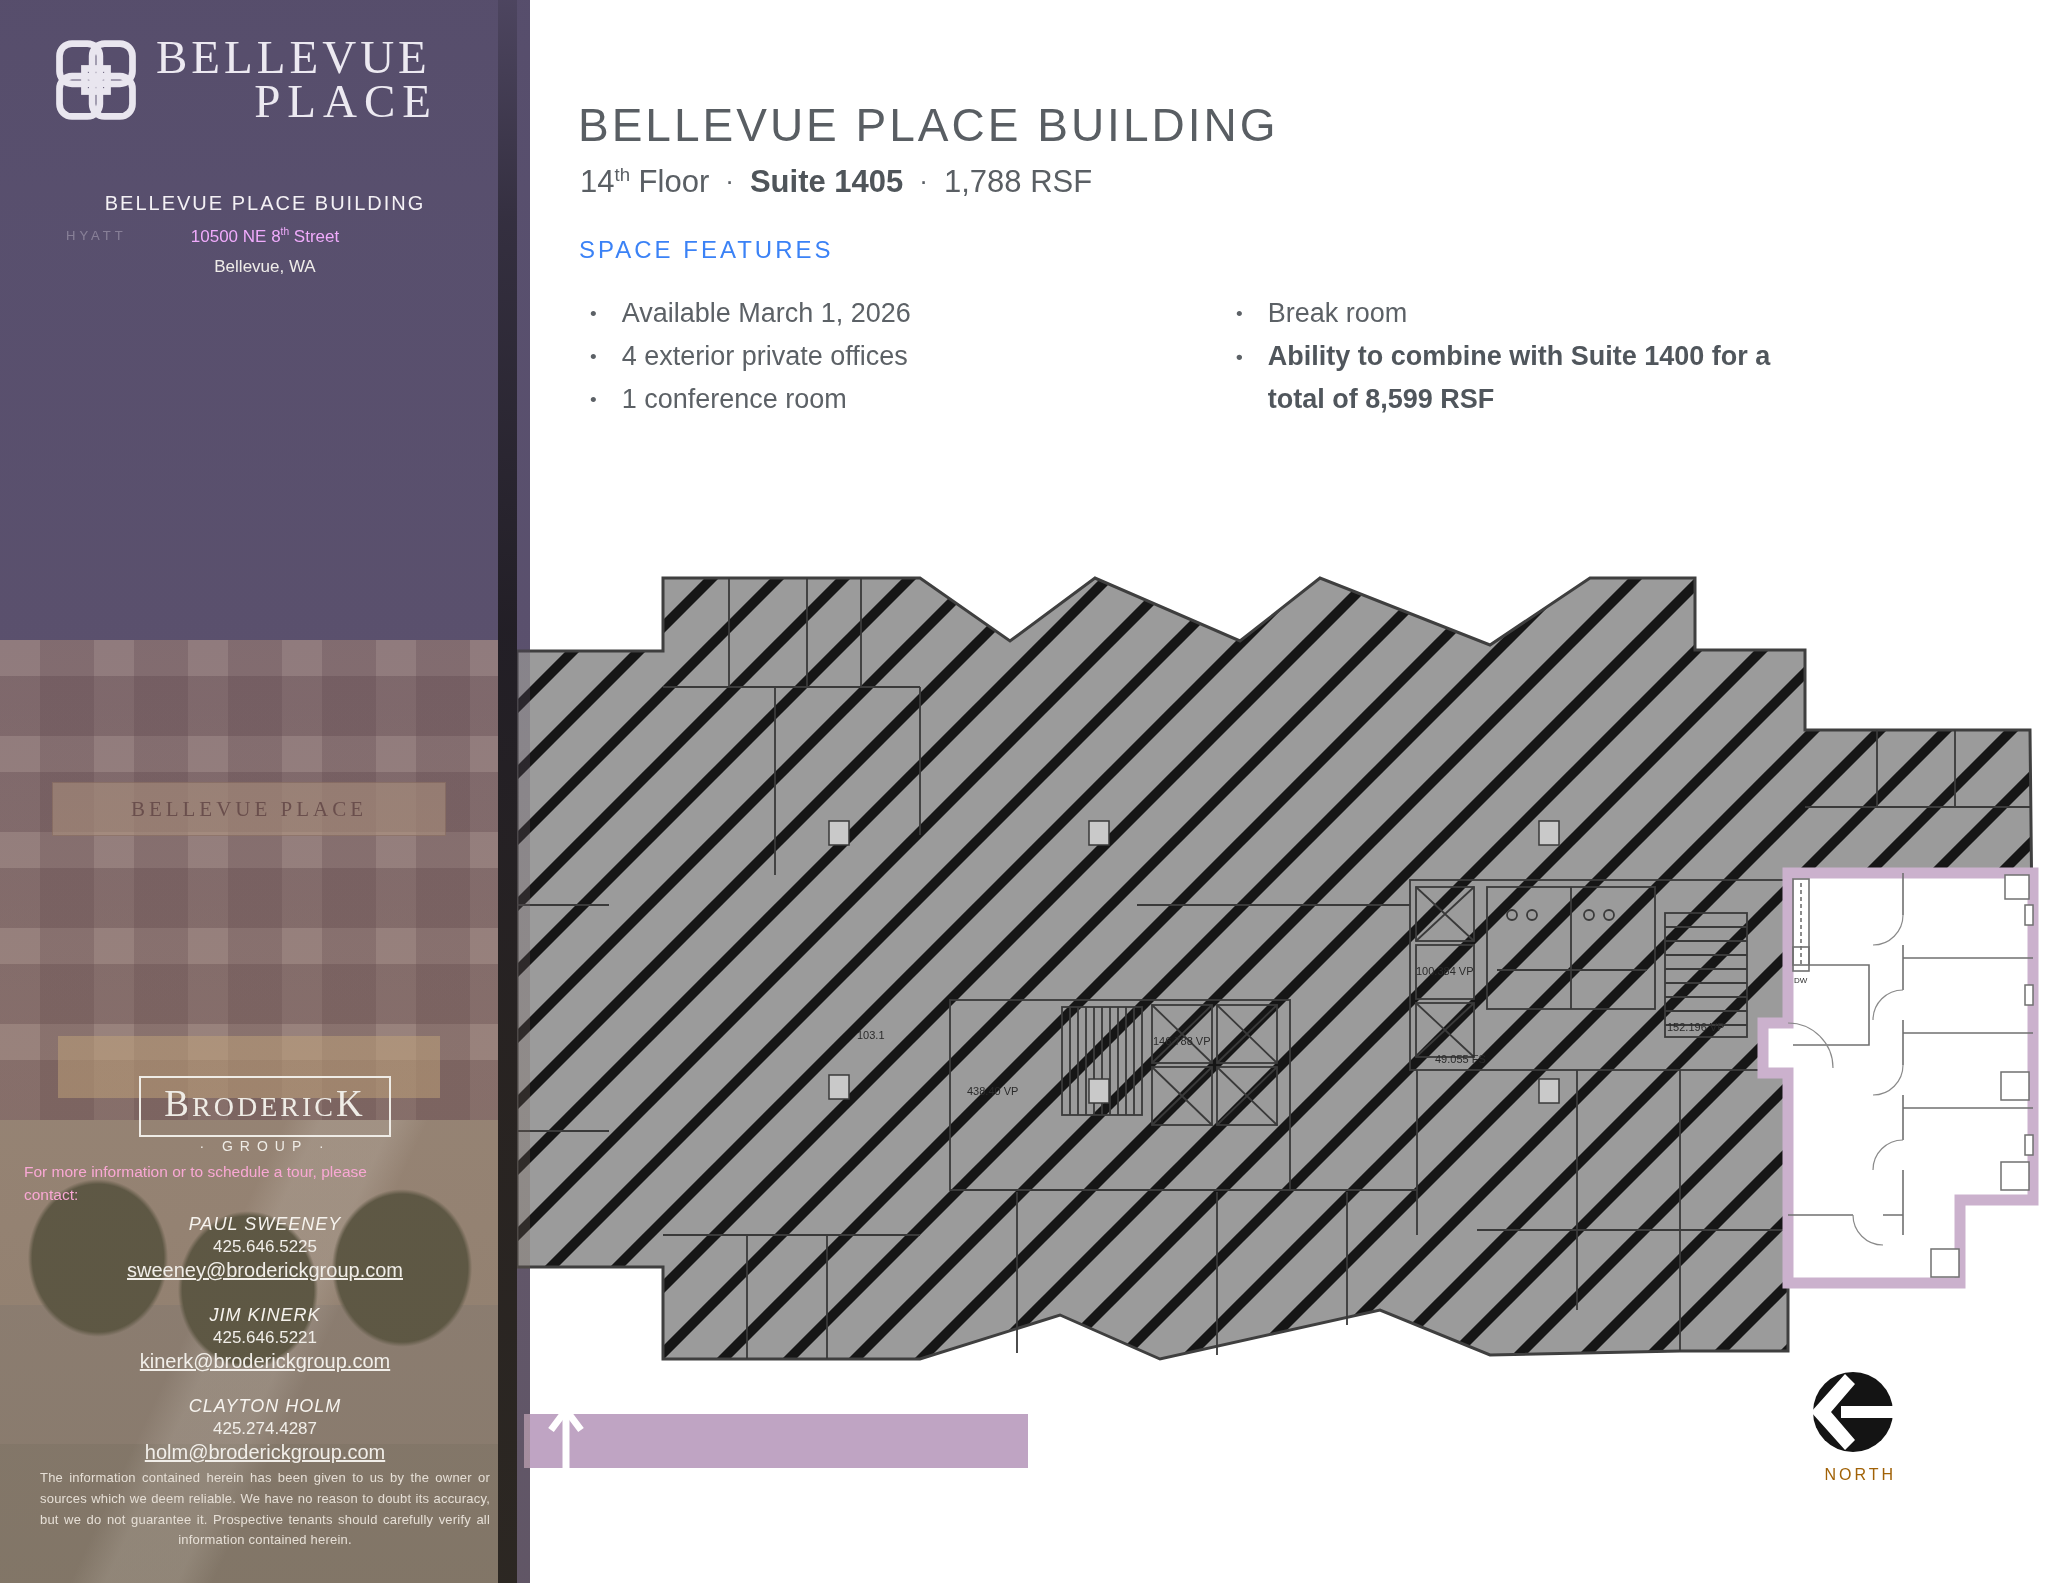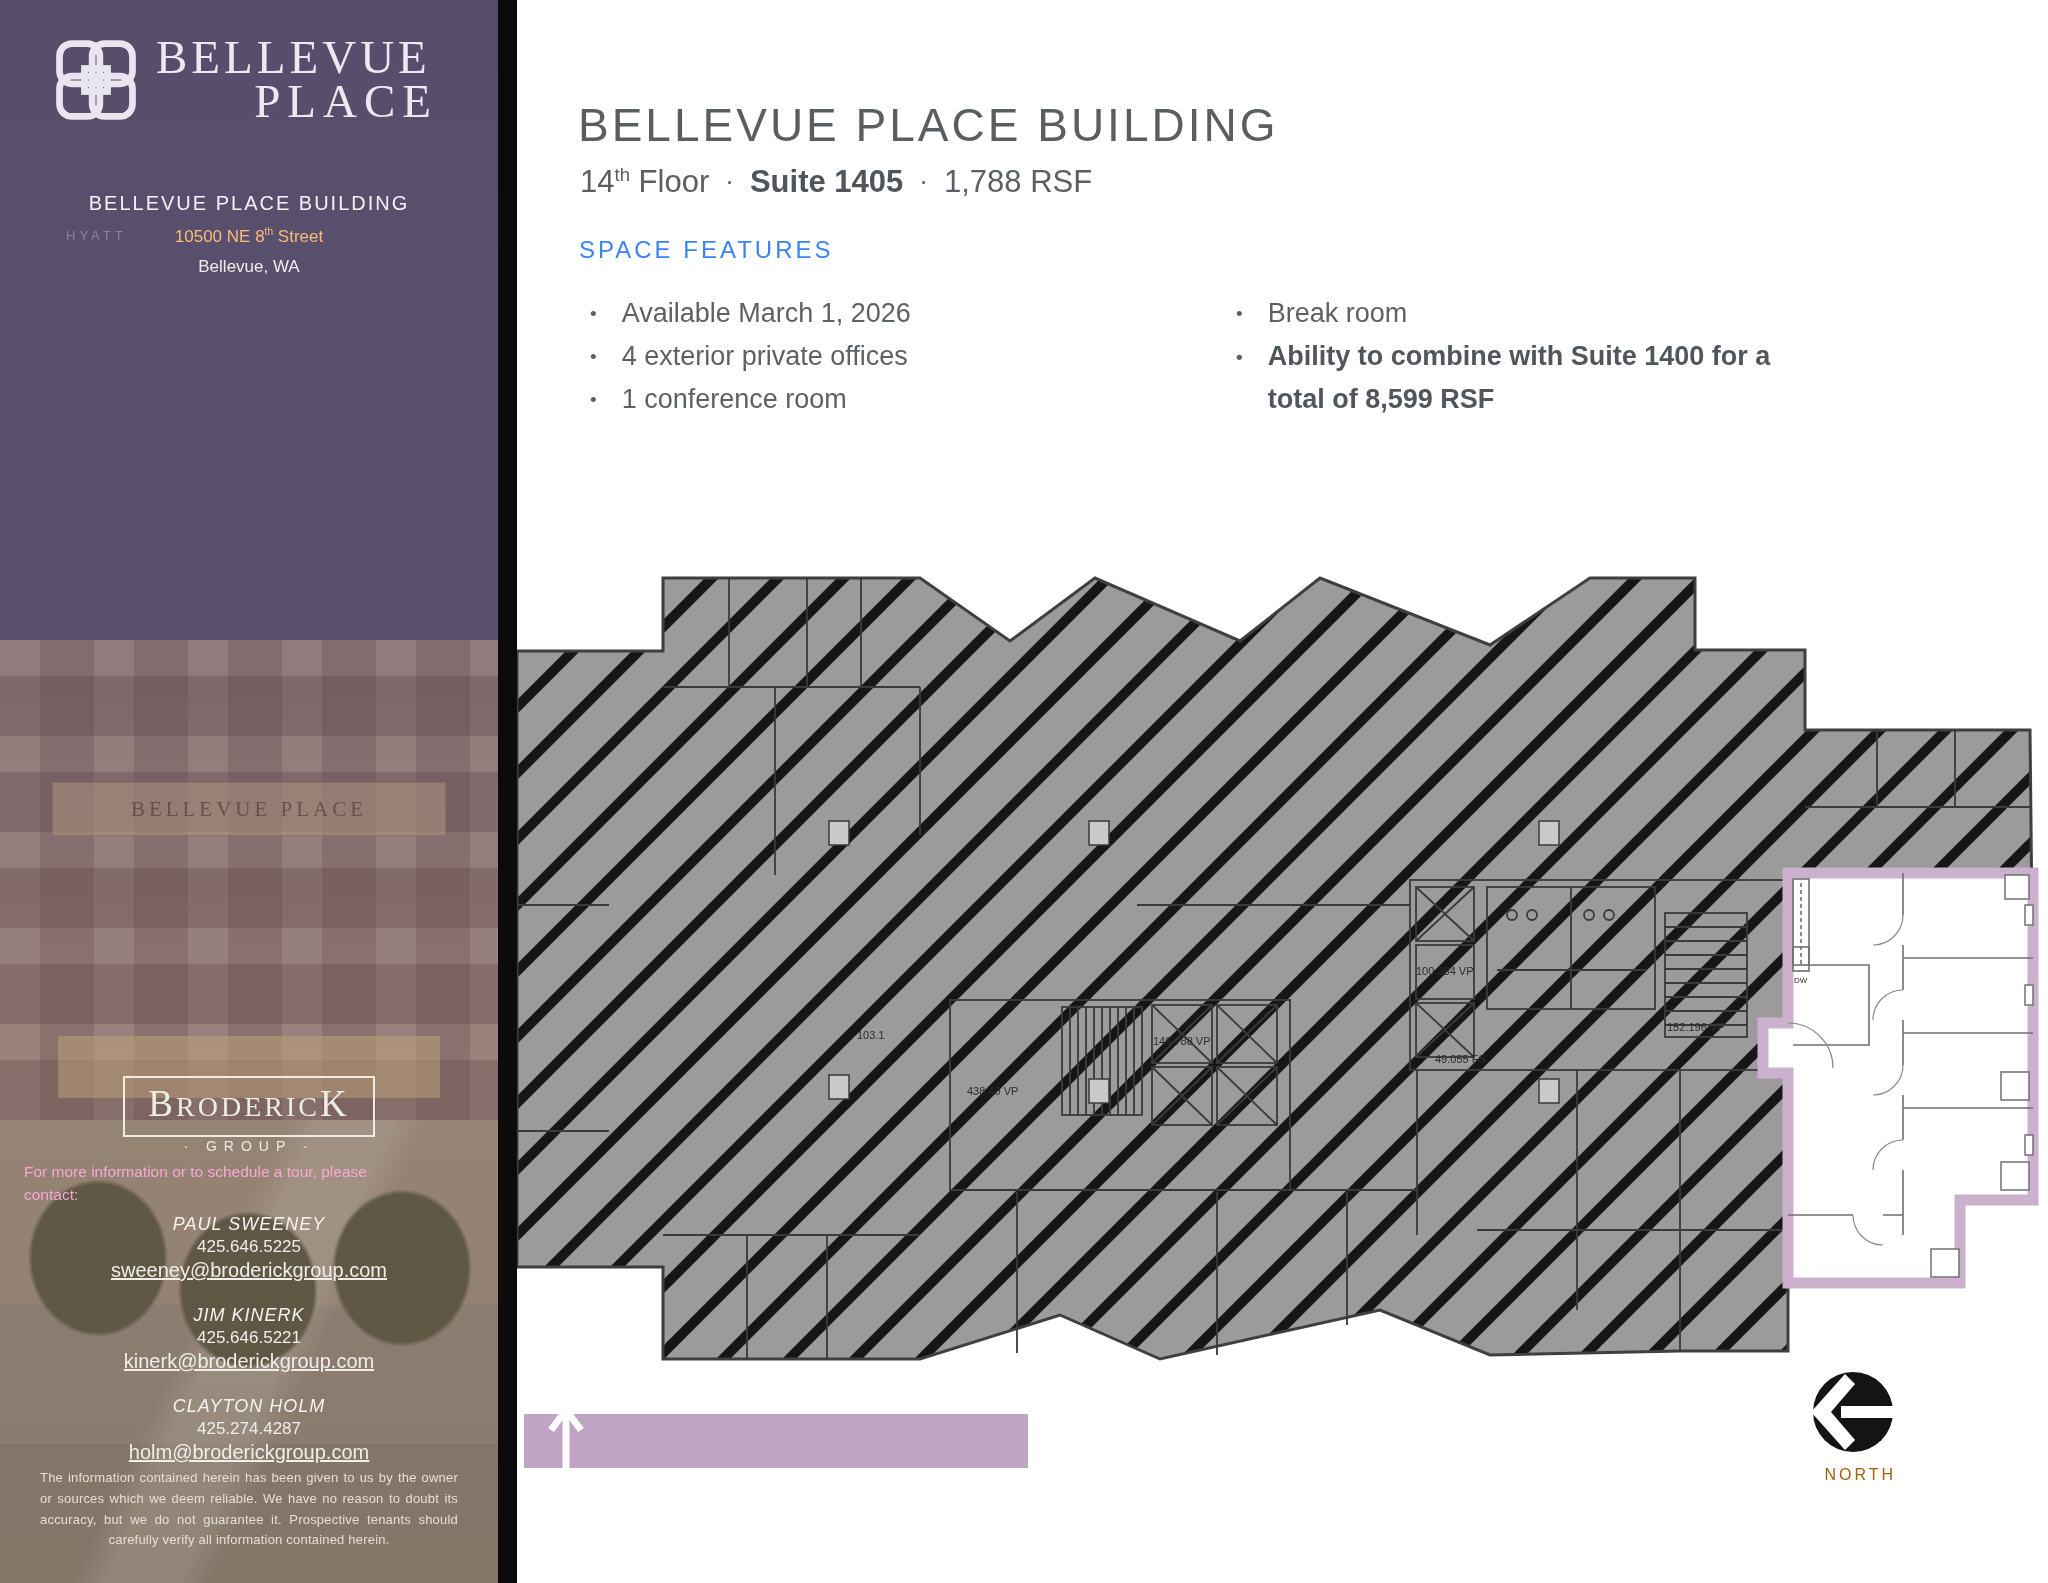--- a/index.html
+++ b/index.html
@@ -1,20 +1,20 @@
 <!DOCTYPE html>
 <html><head>
 <meta charset="utf-8">
 <style>
   html,body{margin:0;padding:0;background:#ffffff;}
   .page{position:relative;width:2048px;height:1583px;background:#ffffff;overflow:hidden;
         font-family:"Liberation Sans", sans-serif;}
 
   
-  .sidebar{position:absolute;left:0;top:0;width:498px;height:1583px;background:#5b5271;overflow:hidden;}
+  .sidebar{position:absolute;left:0;top:0;width:498px;height:1583px;background:#5b5271;overflow:hidden;padding-left:32px;}
   .sb-photo{position:absolute;inset:0;z-index:0;}
   .sky{position:absolute;left:0;top:0;width:498px;height:660px;background:#5b5271;}
   .tower{position:absolute;background-image:
       repeating-linear-gradient(to bottom, rgba(28,22,34,.5) 0 15px, rgba(0,0,0,0) 15px 37px),
       repeating-linear-gradient(to right, rgba(28,22,34,.45) 0 11px, rgba(0,0,0,0) 11px 29px);}
   .t1{left:0;top:205;width:172;height:455;background-color:#76616a;}
   .t2{left:186;top:252;width:118;height:408;background-color:#8a7372;}
   .t3{left:304;top:214;width:90;height:446;background-color:#6f5a62;}
   .t4{left:398;top:258;width:100;height:402;background-color:#877070;}
   .hyatt{position:absolute;left:66px;top:228px;color:rgba(238,232,242,.7);font-size:13px;
@@ -41,21 +41,21 @@
   .sb-content{position:absolute;inset:0;z-index:2;color:#f2eff3;}
 
   .logo-row{position:absolute;left:46px;top:28px;width:410px;height:130px;}
   .logo-icon{position:absolute;left:2px;top:4px;}
   .logo-text{position:absolute;left:110px;top:2px;width:282px;font-family:"Liberation Serif",serif;
       color:#ece9f1;}
   .logo-l1{font-size:47px;letter-spacing:4px;}
   .logo-l2{font-size:47px;letter-spacing:7px;text-align:right;margin-top:-10px;}
   .sb-bname{position:absolute;left:0;right:0;top:192px;text-align:center;font-size:20px;
       letter-spacing:2px;color:#f4f1f5;}
-  .sb-addr1{position:absolute;left:0;right:0;top:226px;text-align:center;font-size:17px;color:#fdba74;}
+  .sb-addr1{position:absolute;left:0;right:0;top:226px;text-align:center;font-size:17px;color:#f0abfc;}
   .sb-addr2{position:absolute;left:0;right:0;top:257px;text-align:center;font-size:17px;color:#efece9;}
   sup{font-size:.6em;}
 
   .broker-box{position:absolute;left:0;right:0;top:1076px;margin:0 auto;width:248px;
       border:2px solid #efece6;text-align:center;padding:4px 0 10px;}
   .broker-name{font-family:"Liberation Serif",serif;font-size:28px;letter-spacing:3px;color:#efece6;}
   .broker-name .cap{font-size:37px;}
   .broker-sub{position:absolute;left:0;right:0;top:1138px;text-align:center;font-size:14px;
       letter-spacing:7px;color:#efece6;}
   .sb-intro{position:absolute;left:24px;right:24px;top:1160px;text-align:left;font-size:15.5px;

